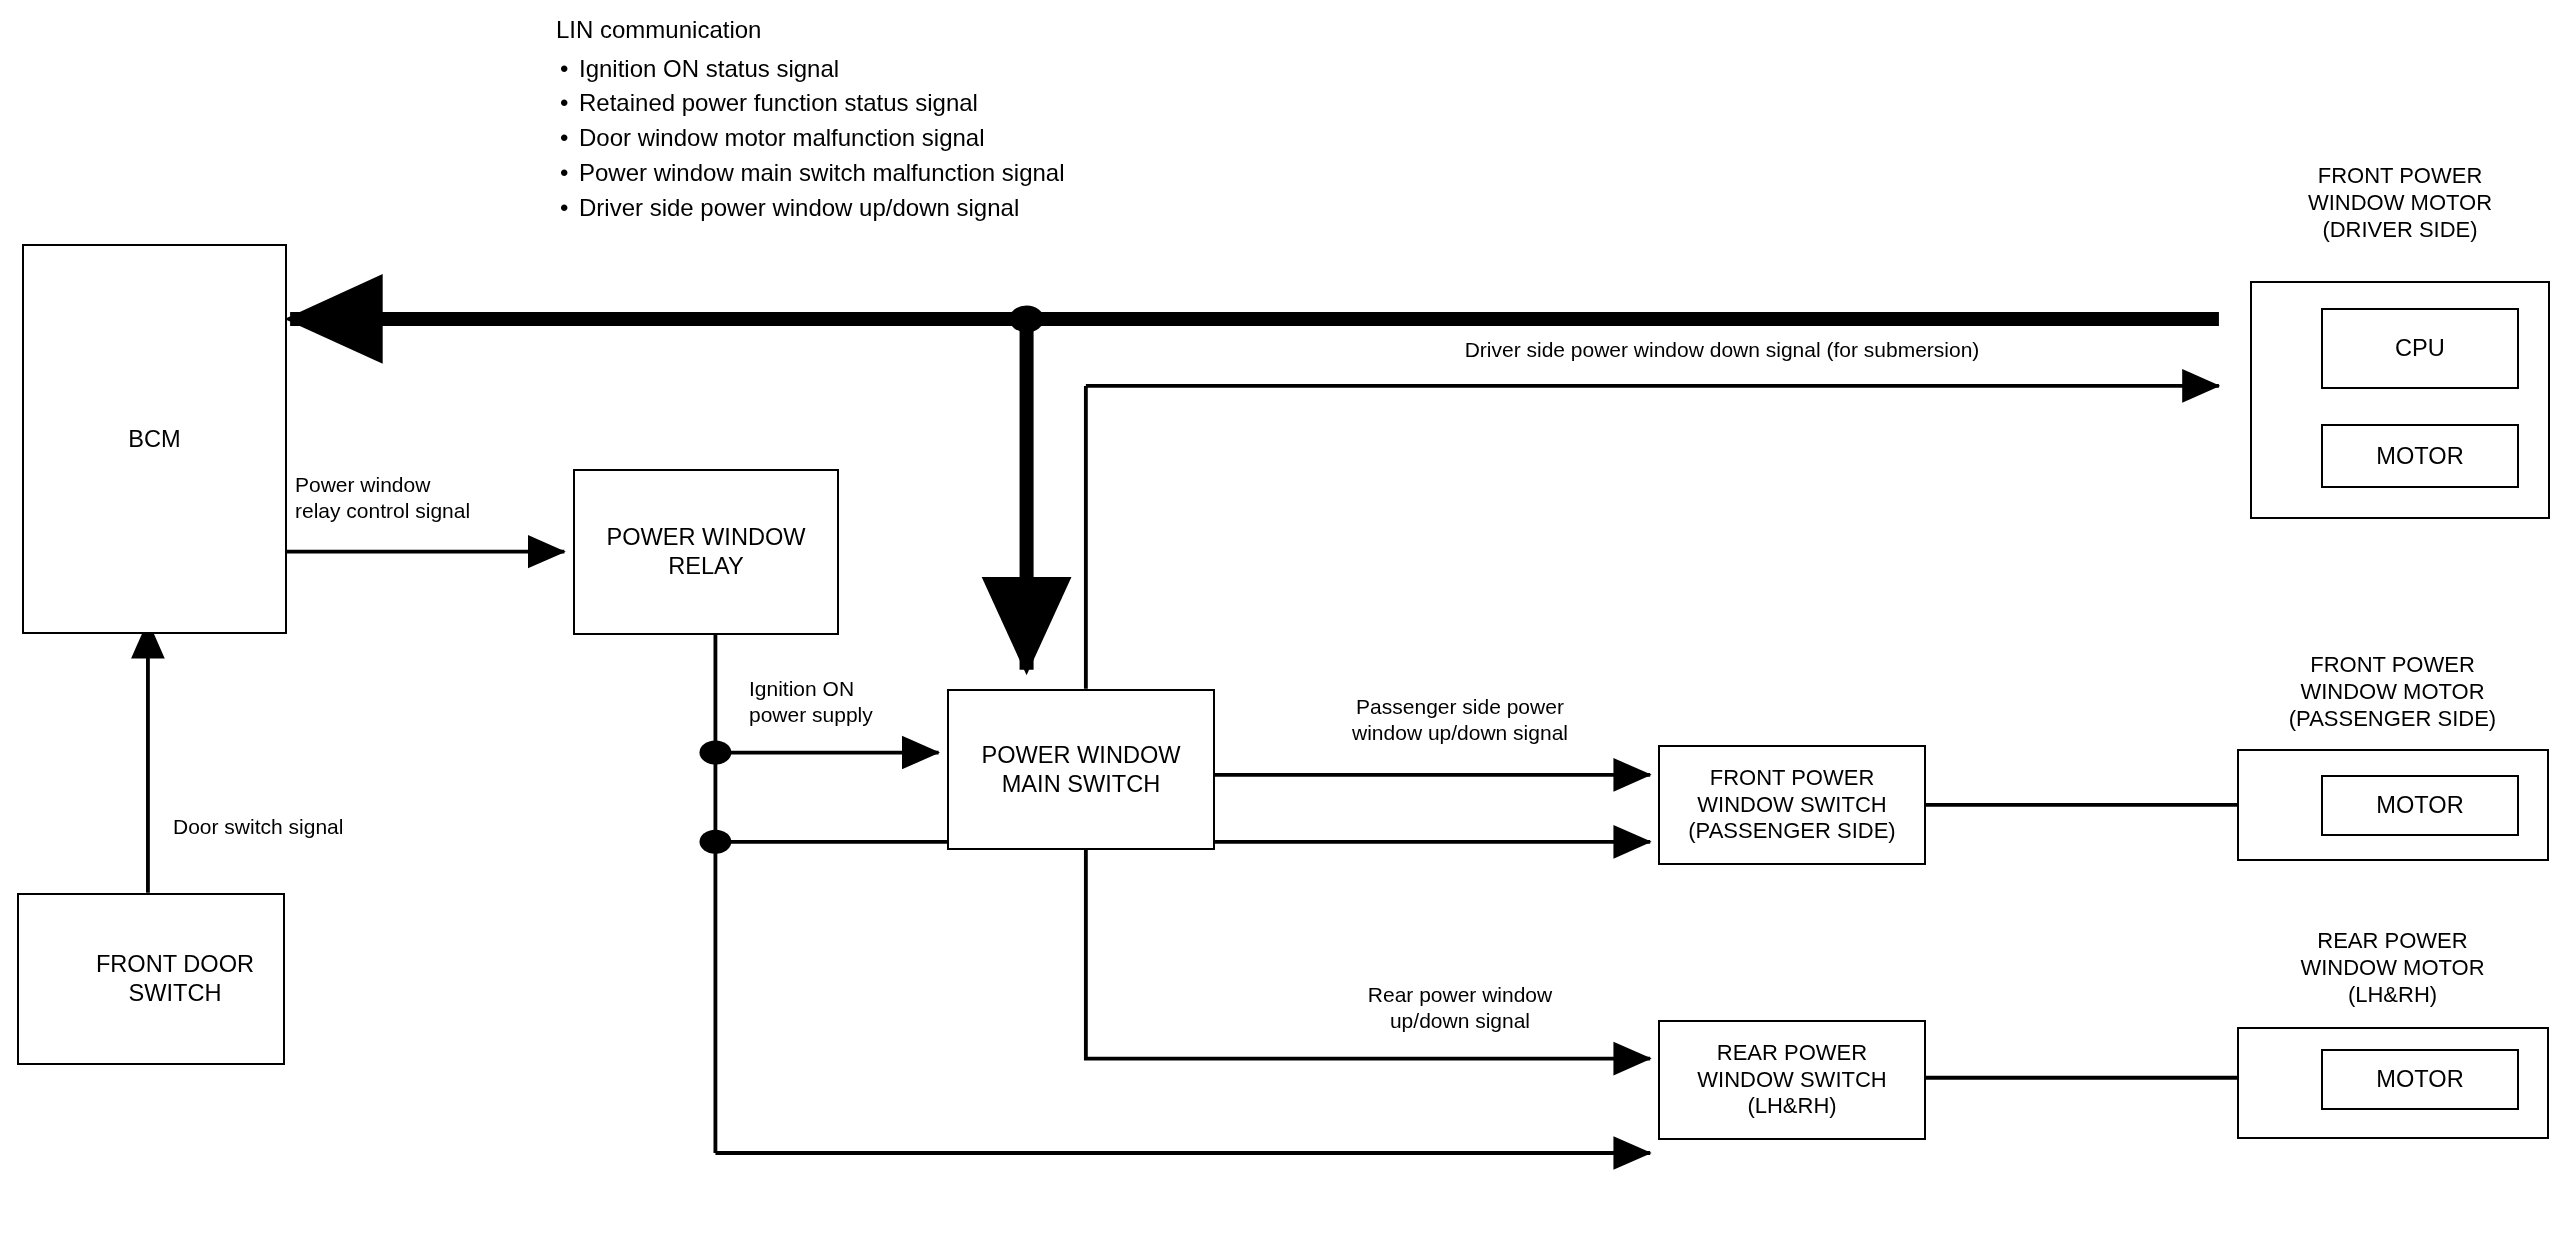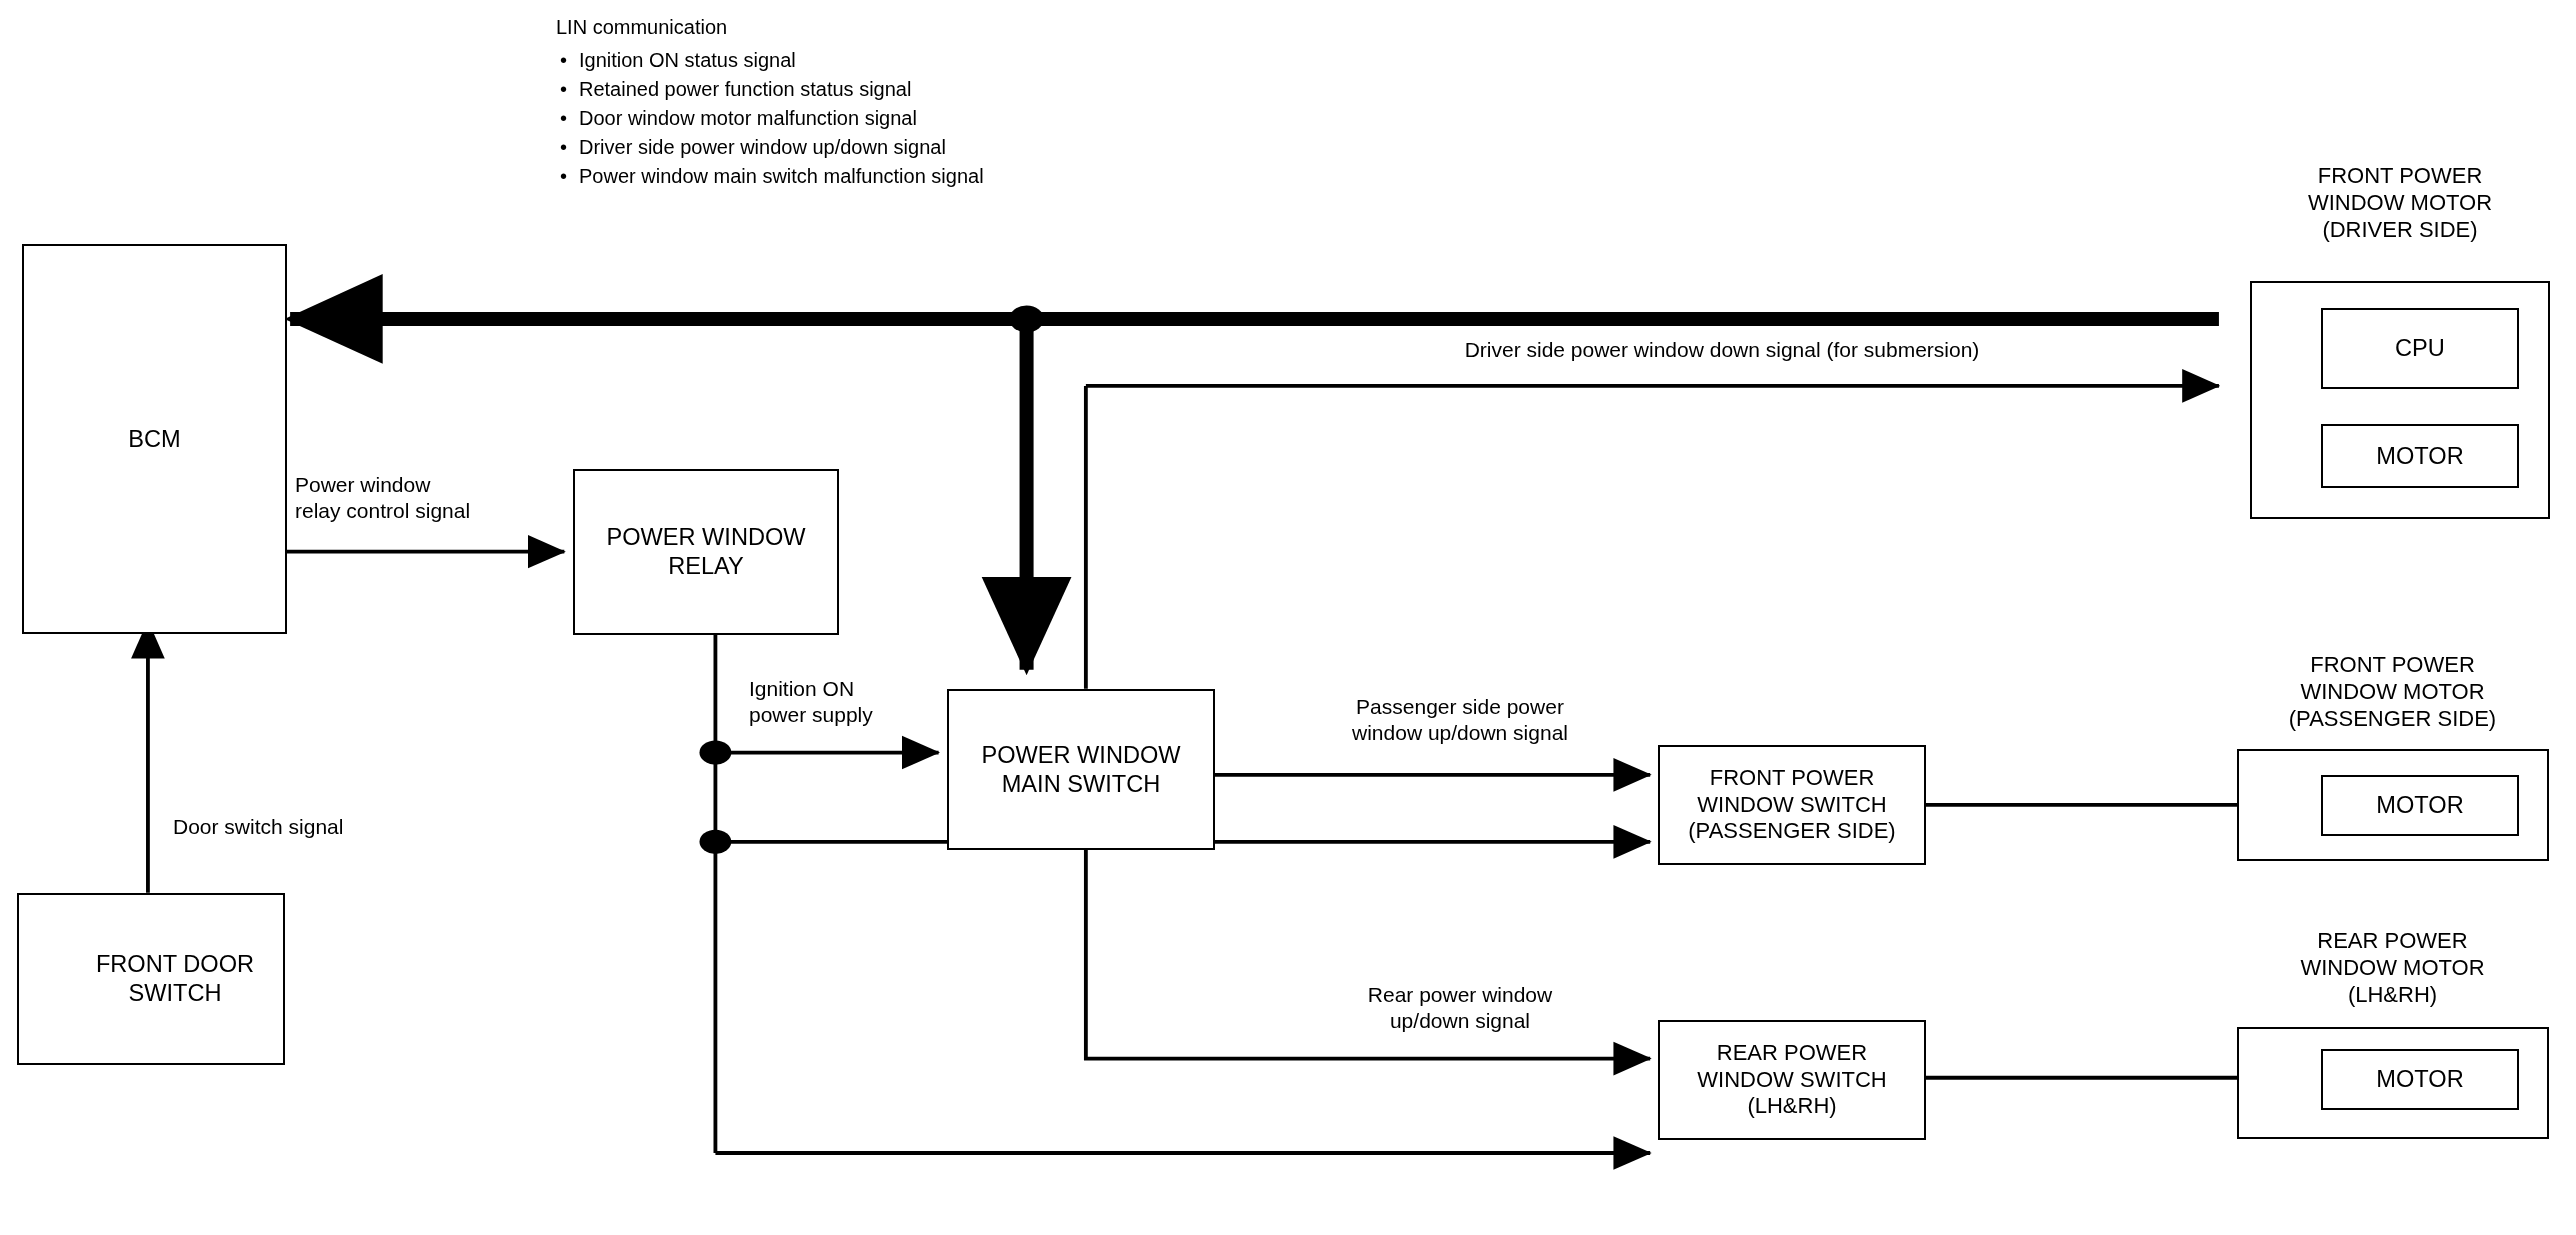--- a/index.html
+++ b/index.html
@@ -56,21 +56,21 @@
   
   .t-boxbig   { font-size: 23.6px; }
   .t-boxsm    { font-size: 22px; }
   .t-cap      { font-size: 22px; }
   .t-sig      { font-size: 21px; }
 
   #lin-block {
     position: absolute;
     left: 556px;
     top: 12.8px;
-    font-size: 20px;
+    font-size: 24px;
     line-height: 1.45;
     white-space: nowrap;
   }
   #lin-block .lin-title { display: block; }
   #lin-block ul {
     list-style: none;
     margin: 4px;
     padding: 0;
   }
   #lin-block li {
@@ -152,22 +152,22 @@
       <line x1="3020" y1="1690" x2="3640" y2="1690" stroke="#000" stroke-width="6" marker-end="url(#ar-thin-r)"></line>
     </g>
   </svg>
 
   <div id="lin-block">
     <span class="lin-title">LIN communication</span>
     <ul>
       <li>Ignition ON status signal</li>
       <li>Retained power function status signal</li>
       <li>Door window motor malfunction signal</li>
+      <li>Power window main switch malfunction signal</li>
       <li>Driver side power window up/down signal</li>
-      <li>Power window main switch malfunction signal</li>
     </ul>
   </div>
 
   <div class="box t-boxbig" style="left:22px; top:231px; width:265px; height:390px;margin-top:13px;">
     <span class="box-label">BCM</span>
   </div>
 
   <div class="box t-boxbig" style="left:17px; top:893px; width:268px; height:172px;padding-left:48px;">
     <span class="box-label">FRONT DOOR
 SWITCH</span>

